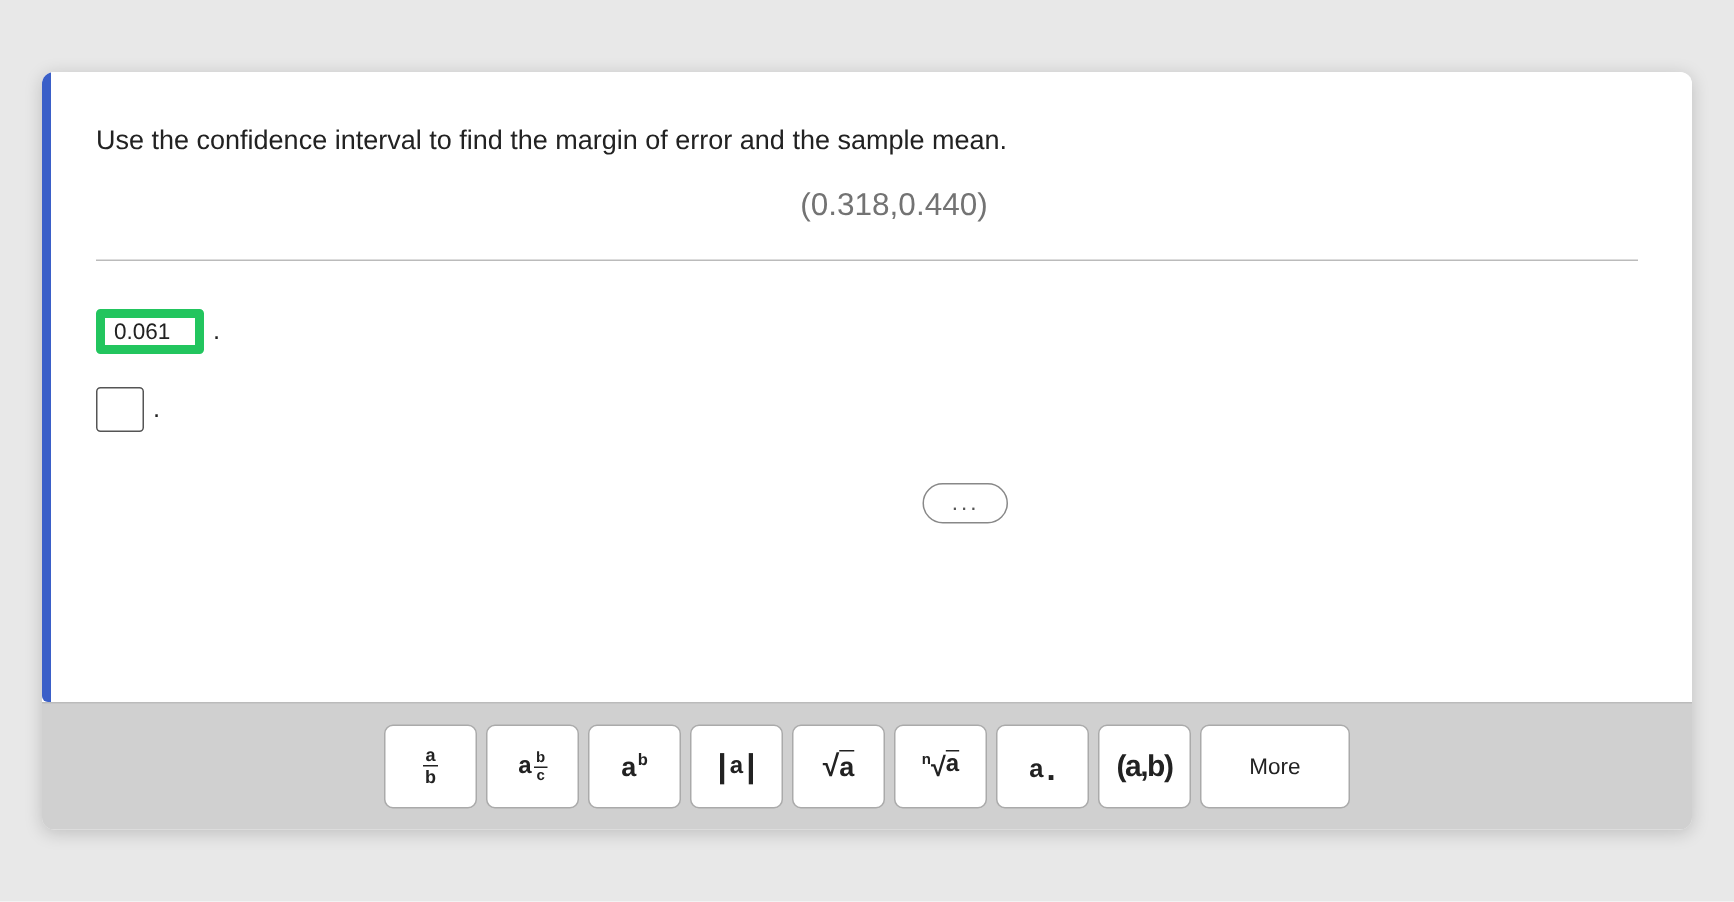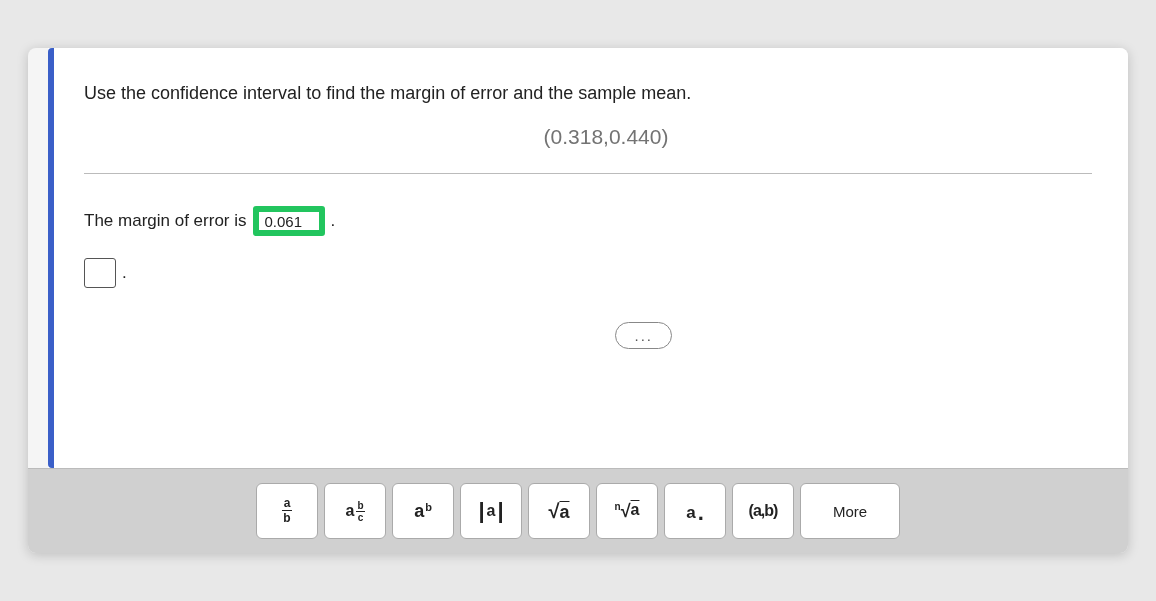--- a/index.html
+++ b/index.html
@@ -16,21 +16,20 @@
       background: #f5f5f5;
       border-radius: 8px;
       overflow: hidden;
       box-shadow: 0 2px 12px rgba(0,0,0,0.18);
     }
     .content-area {
       background: #ffffff;
       padding: 32px 36px 24px 36px;
       min-height: 420px;
       position: relative;
-      margin-left: 20px;
     }
     .question-text {
       font-size: 18px;
       color: #222;
       margin-bottom: 18px;
       line-height: 1.5;
     }
     .sub-text {
       font-size: 21px;
       color: #737373;
@@ -164,21 +163,21 @@
     .nroot-icon sup { font-size: 10px; }
     .decimal-icon {
       display: flex;
       align-items: flex-end;
       font-size: 16px;
       font-weight: bold;
       gap: 2px;
     }
     .decimal-icon .dot { font-size: 22px; margin-bottom: -3px; }
     .paren-icon {
-      font-size: 16px;
+      font-size: 20px;
       font-weight: bold;
       letter-spacing: -2px;
     }
     .left-bar {
       width: 6px;
       background: #3a5fc8;
       position: absolute;
       left: 0;
       top: 0;
       bottom: 0;
@@ -191,21 +190,20 @@
 <div class="window">
   <div class="content-area">
     <div class="left-bar"></div>
     <div class="question-text">Use the confidence interval to find the margin of error and the sample mean.</div>
     <div class="sub-text">(0.318,0.440)</div>
     <div style="position:relative; border-top: 1.5px solid #bbb; margin-bottom: 32px;">
       <div class="ellipsis-btn">...</div>
     </div>
     <div class="answer-area">
       <div class="answer-line">
-        <span>The margin of error is</span>
         <span class="input-box">
           <span>0.061</span>
         </span>
         <span>.</span>
       </div>
       <div class="answer-line">
         <span class="input-box empty">
           <span></span>
         </span>
         <span>.</span>

